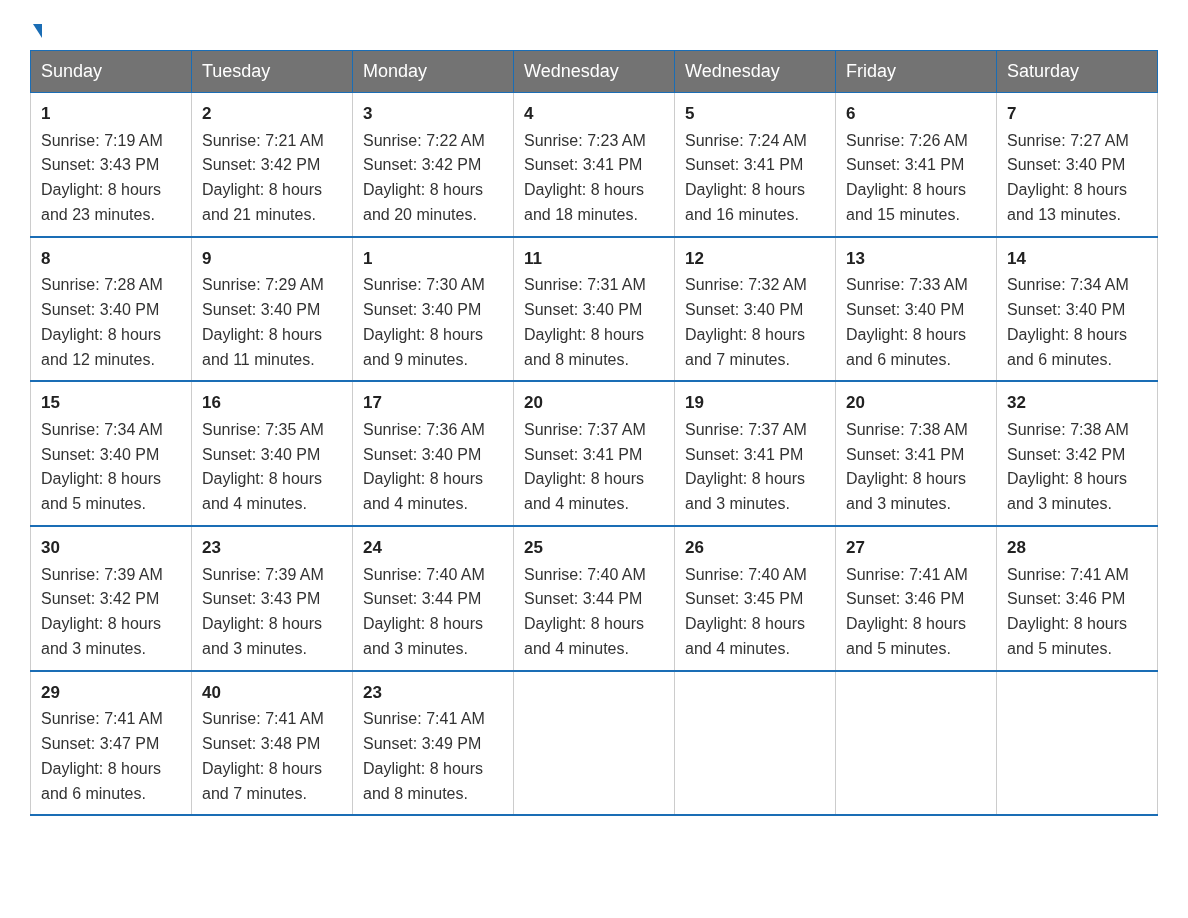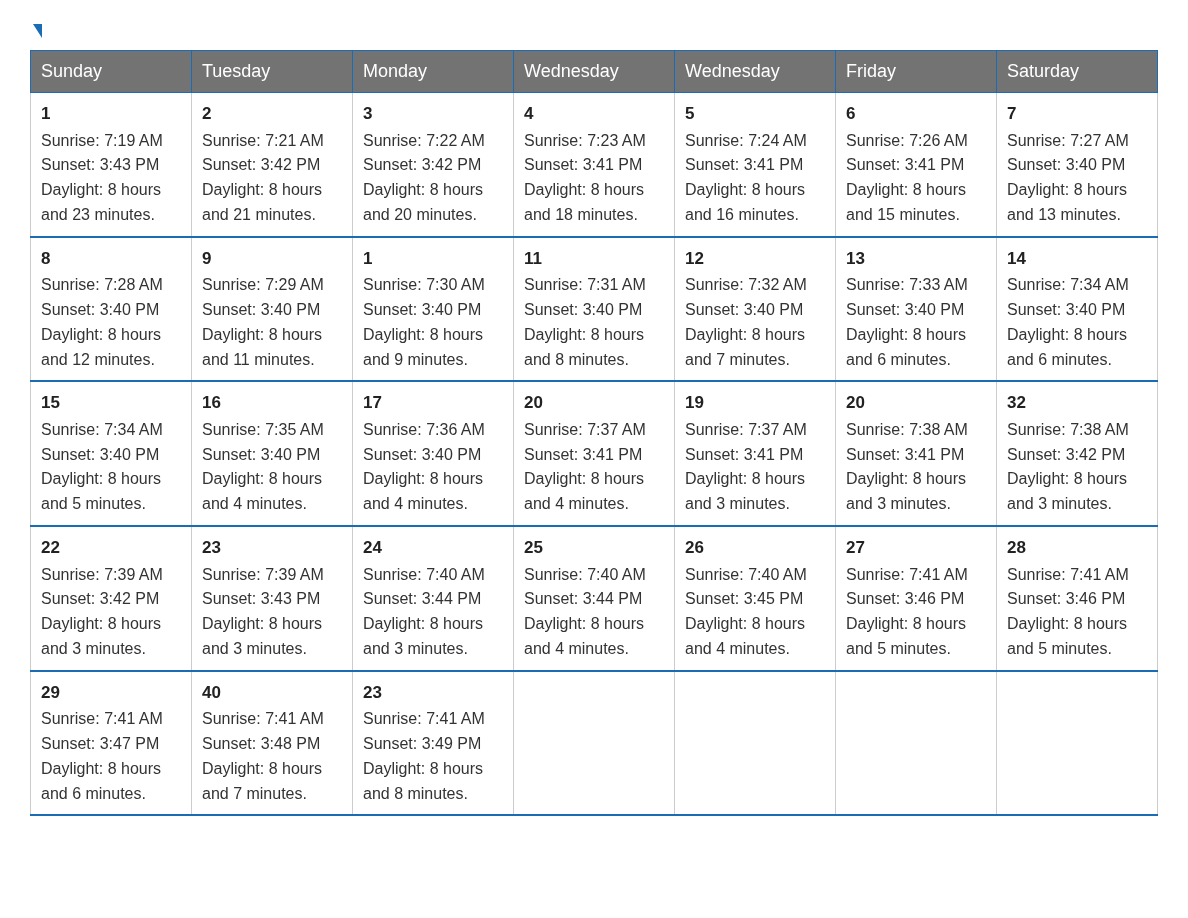--- a/index.html
+++ b/index.html
@@ -209,21 +209,21 @@
         <div class="day-number">20</div>
         <div class="day-info">Sunrise: 7:38 AM<br>Sunset: 3:41 PM<br>Daylight: 8 hours and 3 minutes.</div>
       </td>
         <td>
         <div class="day-number">32</div>
         <div class="day-info">Sunrise: 7:38 AM<br>Sunset: 3:42 PM<br>Daylight: 8 hours and 3 minutes.</div>
       </td>
       </tr>
       <tr>
         <td>
-        <div class="day-number">22</div>
+        <div class="day-number">30</div>
         <div class="day-info">Sunrise: 7:39 AM<br>Sunset: 3:42 PM<br>Daylight: 8 hours and 3 minutes.</div>
       </td>
         <td>
         <div class="day-number">23</div>
         <div class="day-info">Sunrise: 7:39 AM<br>Sunset: 3:43 PM<br>Daylight: 8 hours and 3 minutes.</div>
       </td>
         <td>
         <div class="day-number">24</div>
         <div class="day-info">Sunrise: 7:40 AM<br>Sunset: 3:44 PM<br>Daylight: 8 hours and 3 minutes.</div>
       </td>

